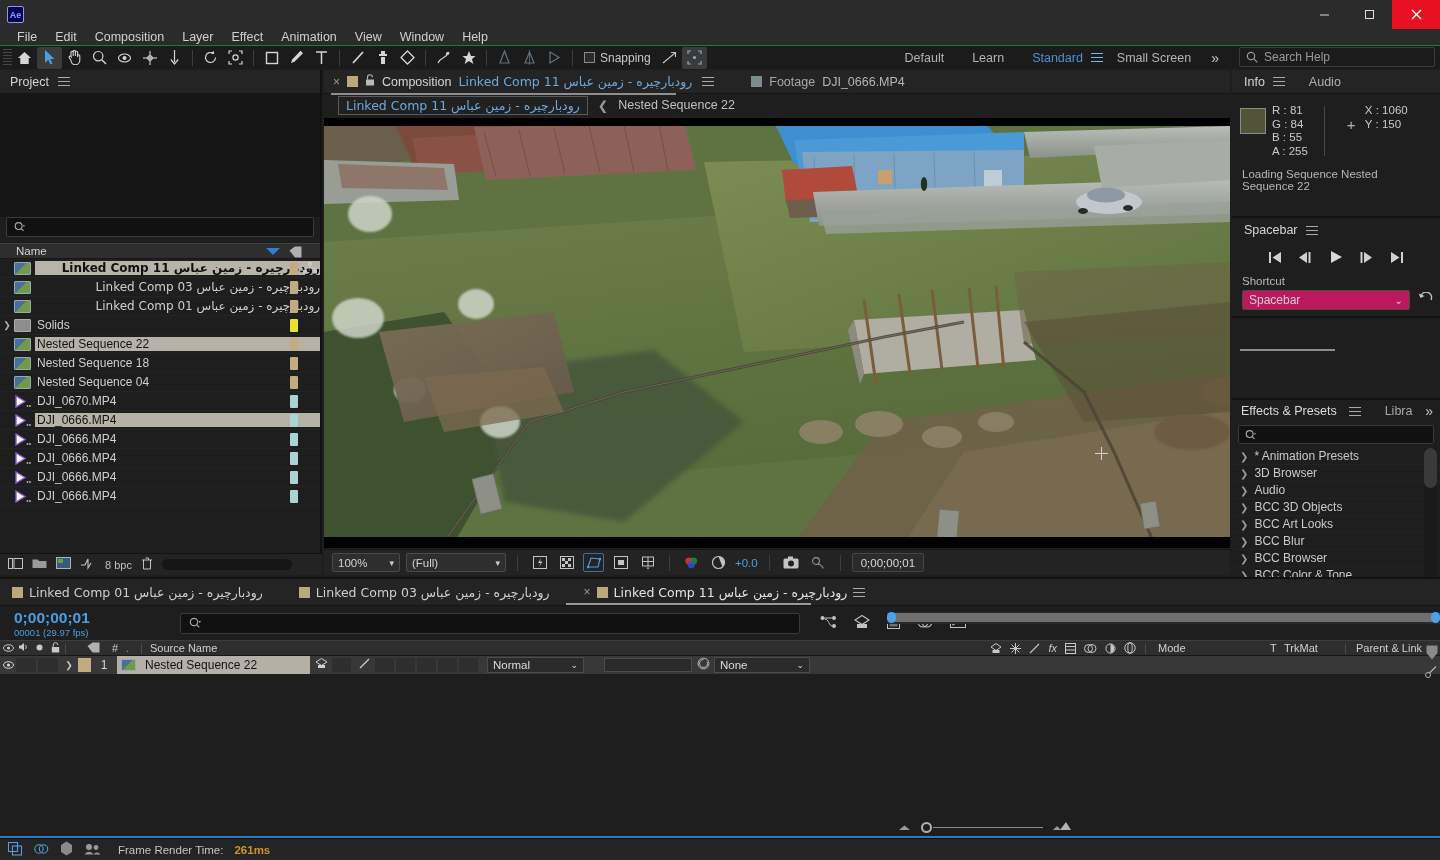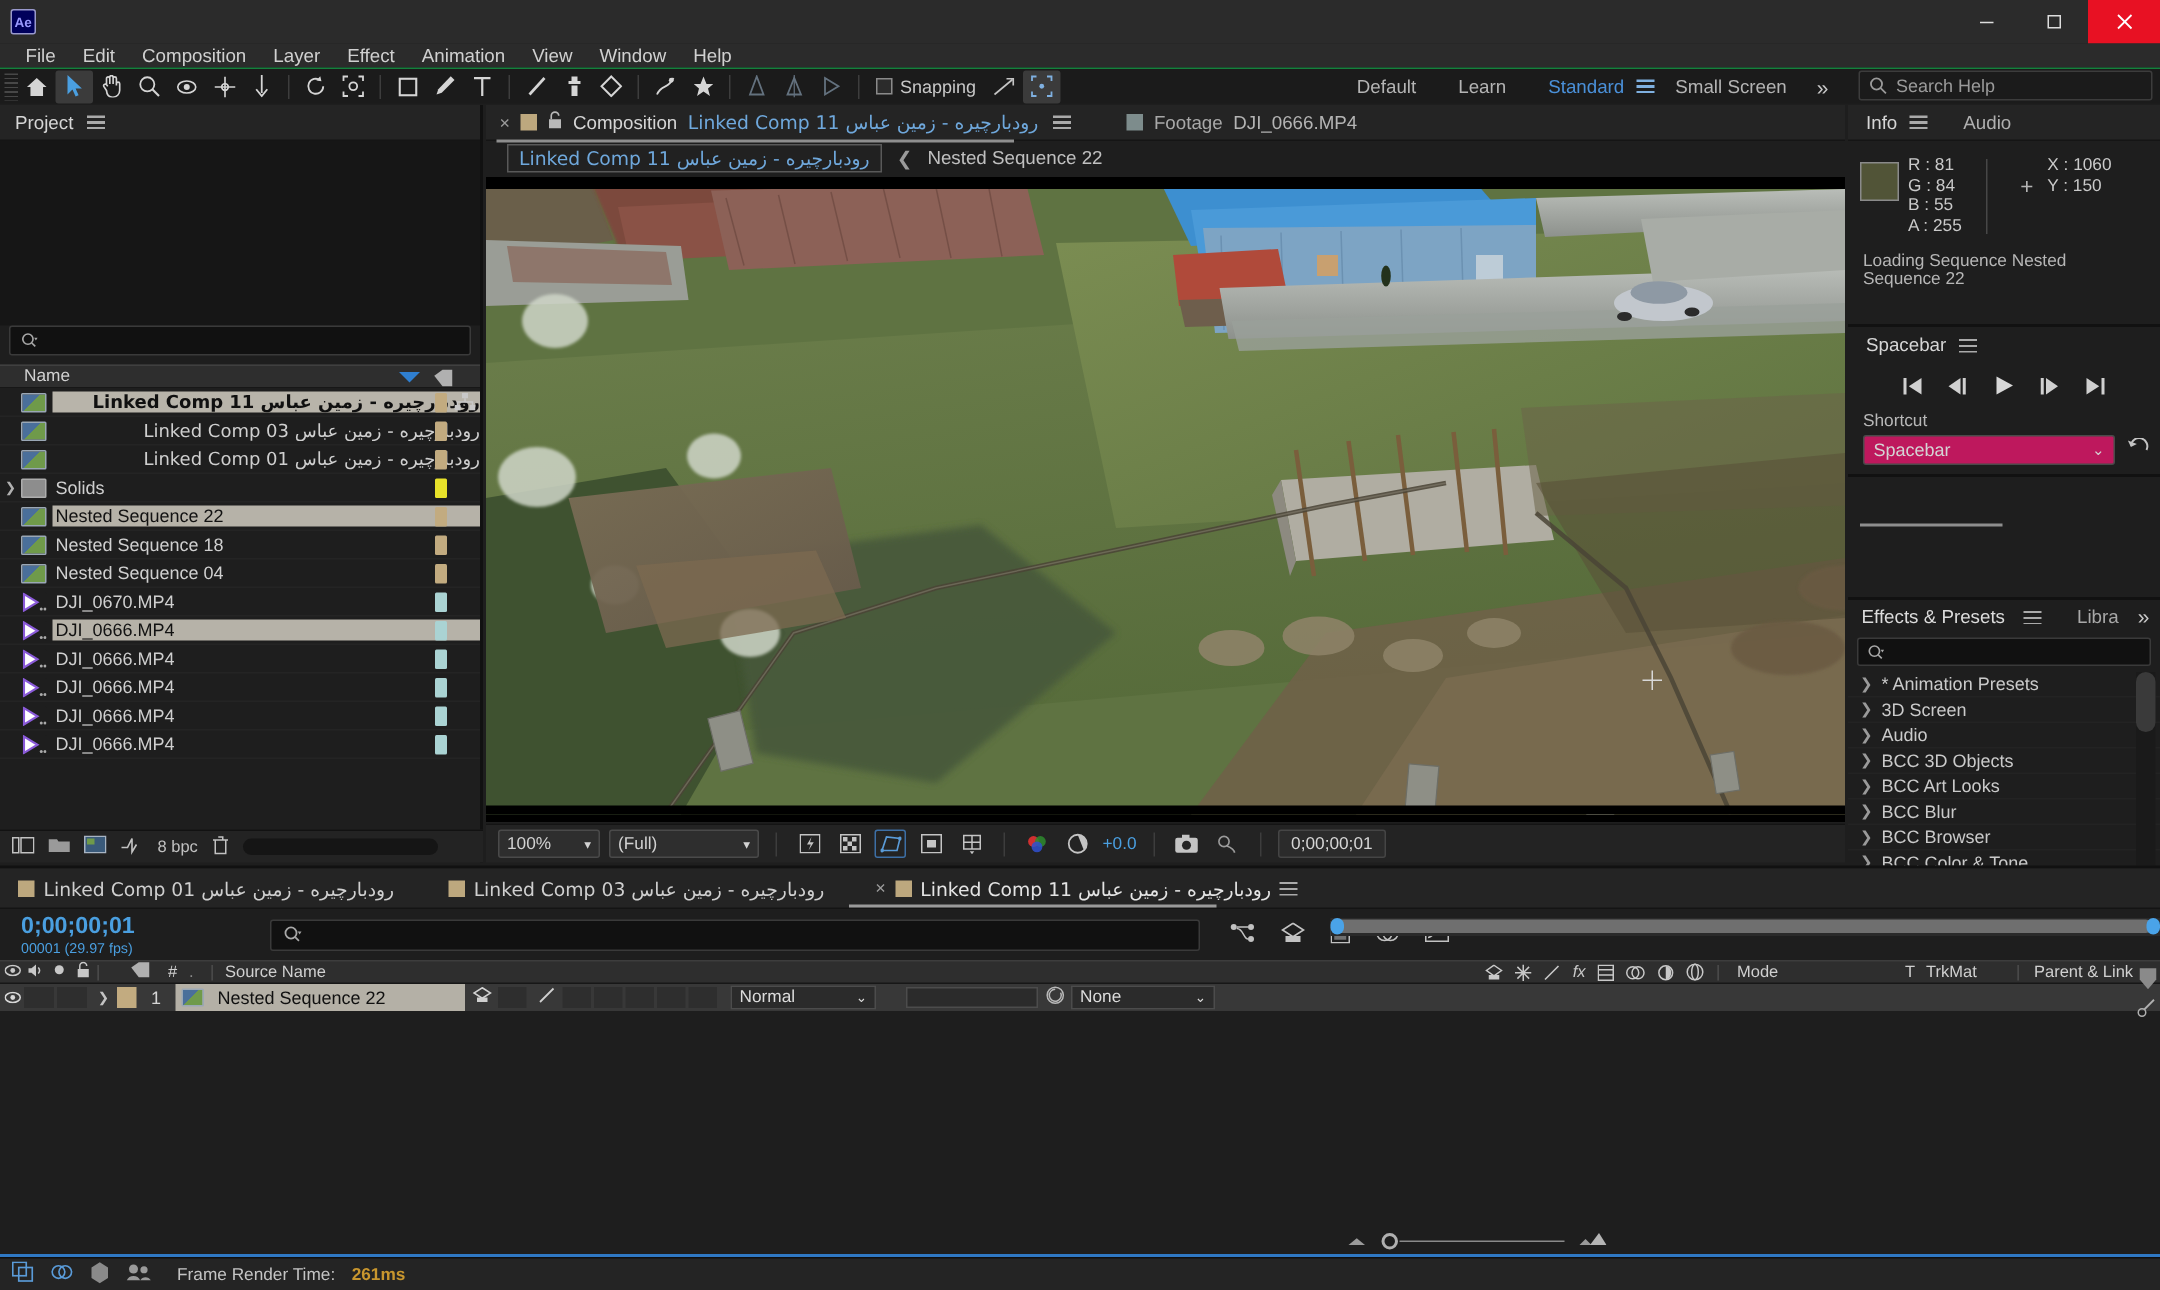--- a/index.html
+++ b/index.html
@@ -896,21 +896,21 @@
             <path d="M9.5 4 l2.5 0 l-1.25 2 z" fill="#a8a8a8"></path>
           </svg>
       </div>
       <div class="fx-list" id="fx-list">
         <div class="fxrow">
             <span class="ch">❯</span>
             <span>* Animation Presets</span>
           </div>
           <div class="fxrow">
             <span class="ch">❯</span>
-            <span>3D Screen</span>
+            <span>3D Browser</span>
           </div>
           <div class="fxrow">
             <span class="ch">❯</span>
             <span>Audio</span>
           </div>
           <div class="fxrow">
             <span class="ch">❯</span>
             <span>BCC 3D Objects</span>
           </div>
           <div class="fxrow">

